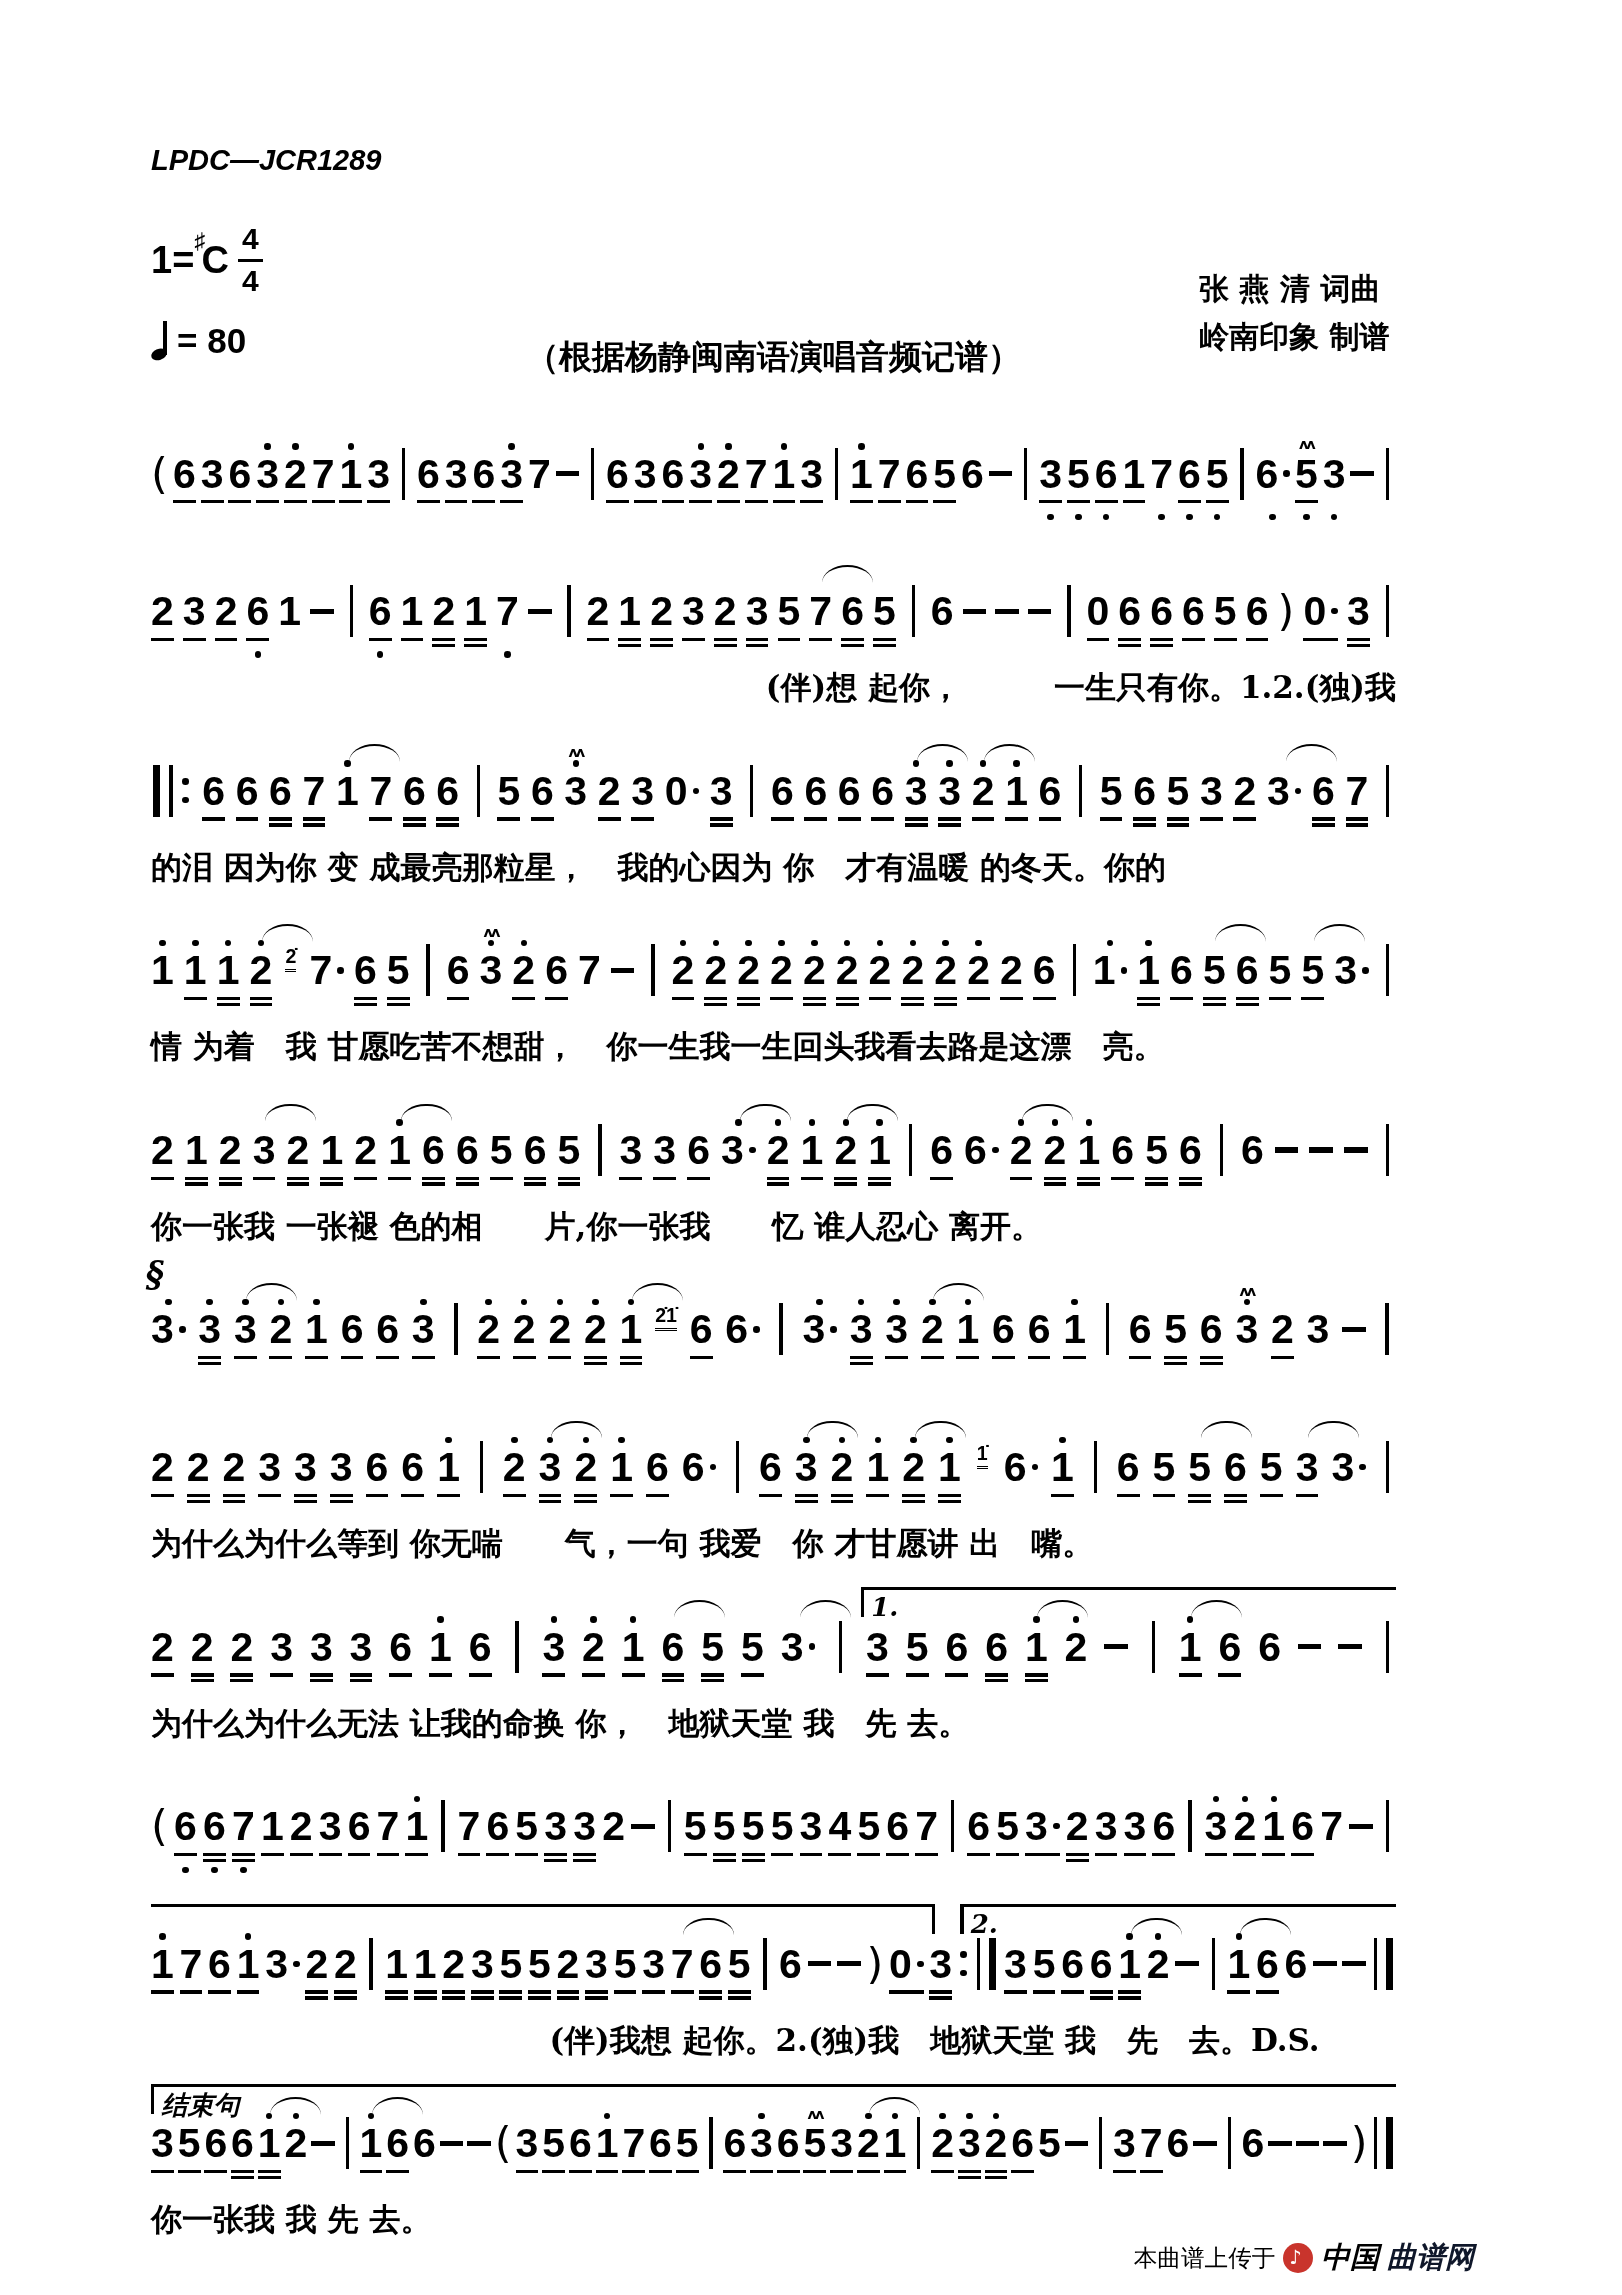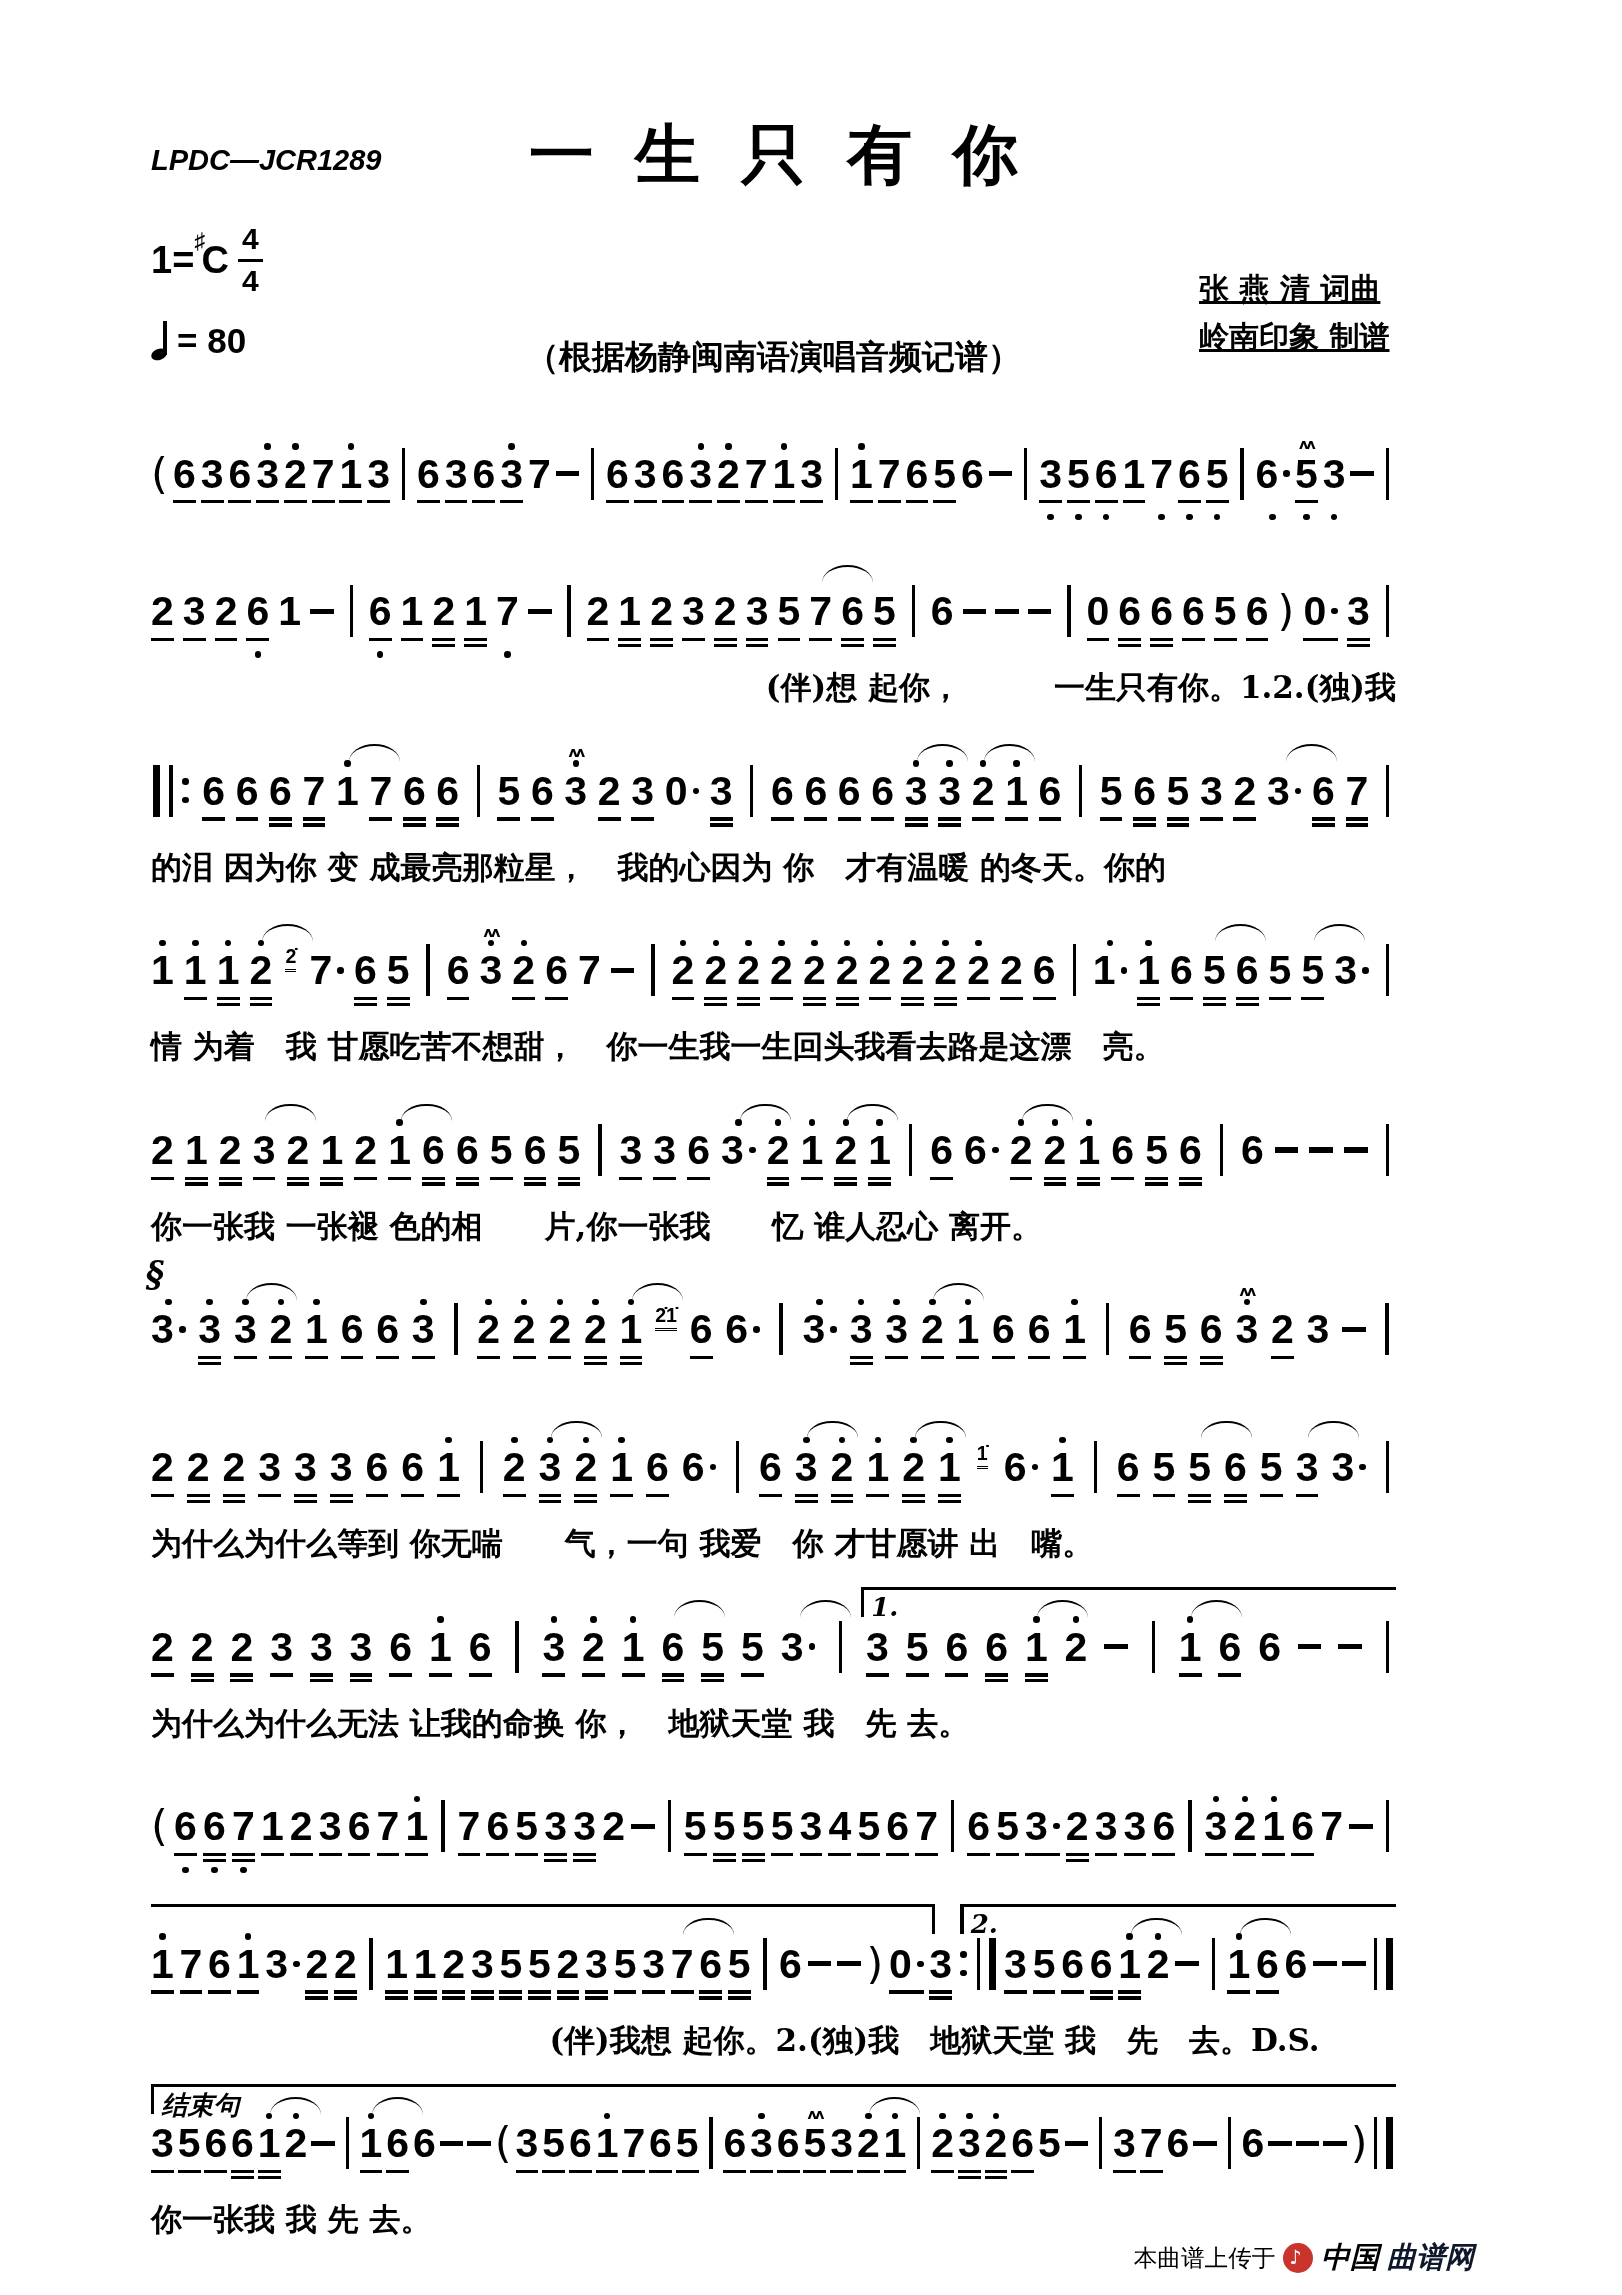--- a/index.html
+++ b/index.html
@@ -21,21 +21,21 @@
   .meter .mb{padding-top:2.6px;}
   .tempo{position:absolute;left:0;top:222px;display:flex;align-items:center;gap:6.5px;
          font:700 35px "Liberation Sans",sans-serif;}
   .qnote{display:inline-block;position:relative;width:19.6px;height:41px;}
   .qnote::before{content:"";position:absolute;bottom:1.3px;left:0;width:15.7px;height:11px;
                  background:#000;border-radius:50%;transform:rotate(-20deg);}
   .qnote::after{content:"";position:absolute;left:12.4px;top:1.3px;width:3.3px;height:34px;background:#000;}
   .subtitle{position:absolute;left:0;right:0;top:196px;text-align:center;
             font:700 33px "DejaVu Serif",serif;margin-top:41px;}
   .credits{position:absolute;right:6.5px;top:167px;text-align:left;
-           font:700 30px "DejaVu Serif",serif;line-height:1.6;text-decoration:underline;}
+           font:700 30px "DejaVu Serif",serif;line-height:1.6;}
   
   .block{margin-bottom:6.5px;}
   .mline{position:relative;display:flex;justify-content:space-between;
          align-items:flex-start;margin-top:34px;}
   .tok{display:flex;flex-direction:column;align-items:center;position:relative;min-width:17px;}
   .s-t{height:23.6px;display:flex;flex-direction:column;justify-content:flex-end;
        align-items:center;gap:2.6px;}
   .s-m{height:48px;display:flex;align-items:center;gap:5.2px;
        font:700 41px "Liberation Sans",sans-serif;line-height:48px;}
   .s-u{height:13px;width:100%;display:flex;flex-direction:column;gap:2.6px;padding-top:2.6px;box-sizing:border-box;}
@@ -65,21 +65,20 @@
   .wmlogo::after{content:"♪";color:#fff;font-size:19.6px;position:absolute;left:5.9px;top:2.6px;}
   .wmblack{font:italic 700 29px "DejaVu Serif",serif;}
   .wmtan{font:italic 700 29px "DejaVu Serif",serif;}
 </style>
 </head>
 <body>
 
 <div class="page">
   <div class="hdr">
     <div class="code">LPDC—JCR1289</div>
-    <div class="title">一生只有你</div>
     <div class="keysig">
       <span><span>1=</span><sup>♯</sup><span>C</span></span>
       <span class="meter">
         <span class="mt">4</span>
         <span class="mb">4</span>
       </span>
     </div>
     <div class="tempo">
       <span class="qnote"></span>
       <span>= 80</span>

